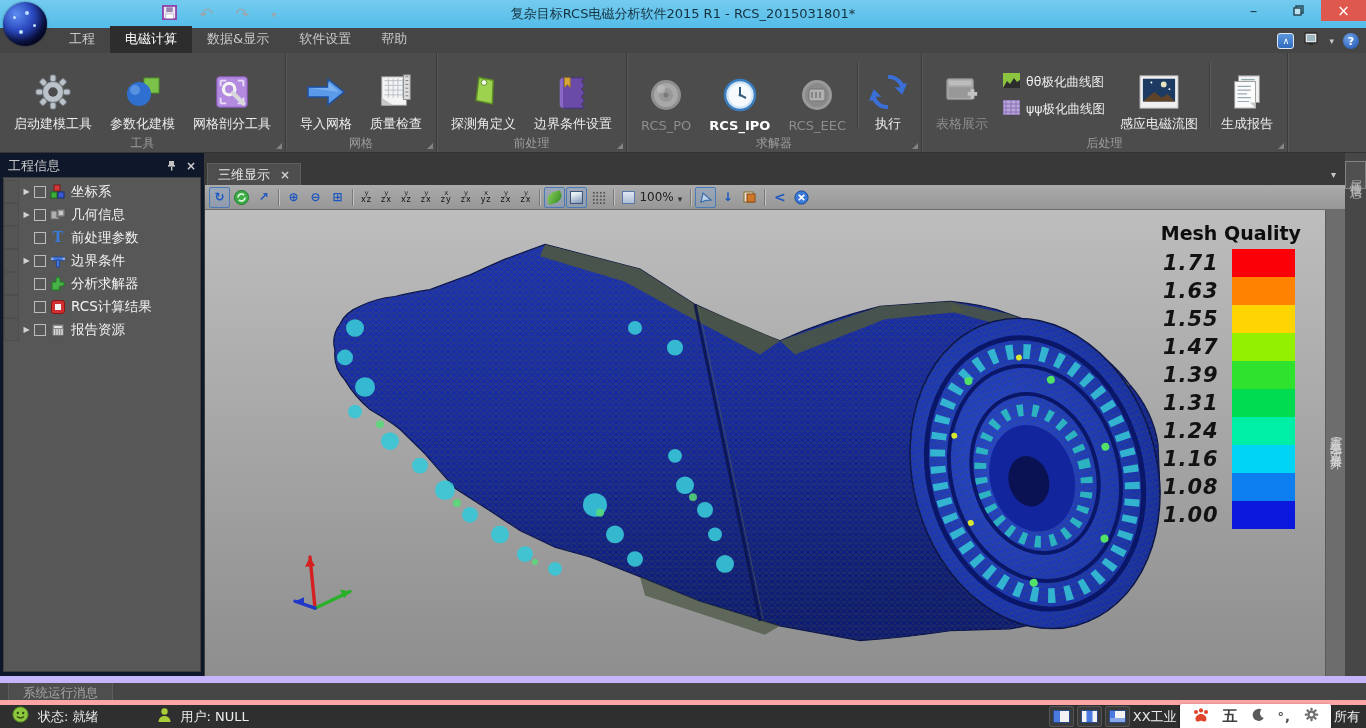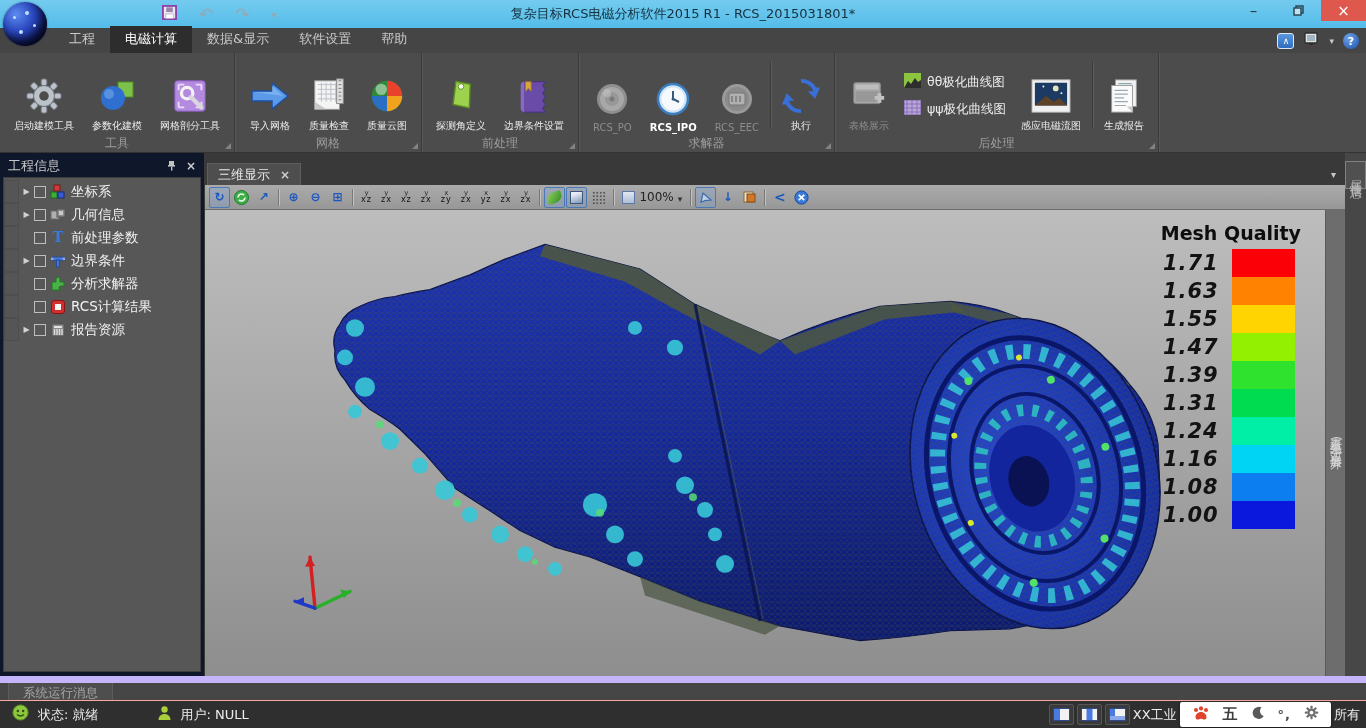--- a/index.html
+++ b/index.html
@@ -30,21 +30,21 @@
   .helpbtn{width:16px;height:16px;border-radius:50%;background:radial-gradient(circle at 35% 30%,#6da3e8,#1d4fae);
     color:#fff;font-size:11px;font-weight:bold;display:flex;align-items:center;justify-content:center}
   .tinycaret{color:#c9c9c9;font-size:9px}
 
   
   .ribbon{height:100px;background:#4c4c4c;display:flex;border-bottom:1px solid #333}
   .rgroup{position:relative;display:flex;flex-direction:column;border-right:1px solid #3a3a3a;box-shadow:1px 0 0 0 #585858}
   .rrow{flex:1;display:flex;align-items:center;padding:3px 5px 0}
   .rbtn{display:flex;flex-direction:column;align-items:center;justify-content:flex-end;height:79px;padding:2px 9px}
   .ric{height:46px;display:flex;align-items:center;justify-content:center}
-  .rlb{font-size:10px;color:#ececec;white-space:nowrap}
+  .rlb{font-size:13px;color:#ececec;white-space:nowrap}
   .rbtn.emph .rlb{font-weight:bold;color:#fff}
   .rbtn.disabled .rlb{color:#8d8d8d}
   .rfoot{height:17px;display:flex;align-items:center;justify-content:center;font-size:12px;color:#9d9d9d;position:relative}
   .corner{position:absolute;right:3px;bottom:3px;width:0;height:0;border-left:6px solid transparent;border-bottom:6px solid #969696;opacity:.75}
   .gsep{width:1px;align-self:stretch;margin:6px 2px;background:#3a3a3a;box-shadow:1px 0 0 #5c5c5c}
   .stack{display:flex;flex-direction:column;justify-content:center;gap:9px;height:79px;padding:0 6px}
   .sbtn{display:flex;align-items:center;gap:6px;font-size:12.5px;color:#ececec;white-space:nowrap}
 
   
   .main{display:flex;height:523px}
@@ -91,21 +91,21 @@
   
   .legend{position:absolute;top:12px;right:24px;z-index:3}
   .lt{font-size:19px;font-weight:bold;color:#0d0d0d;text-align:center;margin-bottom:5px}
   .lrow{display:flex;align-items:center;height:28px}
   .lval{width:58px;text-align:right;font-size:21px;font-weight:bold;font-style:italic;color:#121212;margin-right:13px;letter-spacing:1px}
   .lsw{width:63px;height:28px}
 
   
   .bstrip{height:24px;background:#464646;border-top:7px solid #c4b5fd;display:flex;align-items:flex-start;padding-left:8px}
   .btab{height:21px;display:flex;align-items:center;padding:0 14px;background:#4e4e4e;border:1px solid #5d5d5d;border-top:none;color:#a6a6a6;font-size:12.5px}
-  .statusbar{height:28px;background:#2f2f2f;border-top:1px solid #fca5a5;display:flex;align-items:center;padding:0 12px;gap:9px;position:relative}
+  .statusbar{height:28px;background:#2f2f2f;border-top:5px solid #fca5a5;display:flex;align-items:center;padding:0 12px;gap:9px;position:relative}
   .stext{font-size:13px;color:#ededed}
   .sgap{width:40px}
   .sright{position:absolute;right:6px;top:0;bottom:0;display:flex;align-items:center;gap:3px}
   .laybtn{width:25px;height:21px;background:#3a3a3a;border:1px solid #565656;border-radius:2px;display:flex;align-items:center;justify-content:center}
   .ime{height:25px;background:#fff;border-radius:2px;display:flex;align-items:center;gap:13px;padding:0 12px;box-shadow:0 1px 3px rgba(0,0,0,.5)}
   .ime .z{font-size:15px;font-weight:bold;color:#3f3f3f}
   .ime .p{font-size:13px;font-weight:bold;color:#4a4a4a;letter-spacing:1px}
 </style>
 </head>
 <body>
@@ -230,32 +230,20 @@
           <span class="ric">
             <svg width="38" height="38" viewBox="0 0 40 40">
                 <rect x="5" y="4" width="26" height="30" fill="#f4f4f4" stroke="#9a9a9a"></rect>
                 <path d="M8 8h20M8 13h20M8 18h20M8 23h20M12 6v20M17 6v20M22 6v20M27 6v20" stroke="#b8c0c8" stroke-width="1"></path>
                 <rect x="28" y="2" width="7" height="26" fill="#e0e0e0" stroke="#8a8a8a"></rect>
                 <path d="M30 4h3M30 8h3M30 12h3M30 16h3M30 20h3M30 24h3" stroke="#777" stroke-width="1"></path>
                 <path d="M5 26l12 8H5z" fill="#c8c8c8"></path>
               </svg>
           </span>
           <span class="rlb">质量检查</span>
-        </div>
-        <div class="rbtn">
-          <span class="ric">
-            <svg width="38" height="38" viewBox="0 0 40 40">
-                <circle cx="20" cy="20" r="16" fill="#2e8a3a"></circle>
-                <path d="M20 4a16 16 0 0 1 16 16H20z" fill="#e8412c"></path>
-                <path d="M36 20a16 16 0 0 1-16 16V20z" fill="#f2a31d"></path>
-                <path d="M20 36a16 16 0 0 1-16-16h16z" fill="#2b6fc4"></path>
-                <circle cx="14" cy="13" r="6" fill="#ffffff" opacity="0.45"></circle>
-              </svg>
-          </span>
-          <span class="rlb">质量云图</span>
         </div>
       </div>
       <div class="rfoot">
           <span>网格</span>
           <span class="corner"></span>
         </div>
     </div>
 
     <div class="rgroup">
       <div class="rrow">

